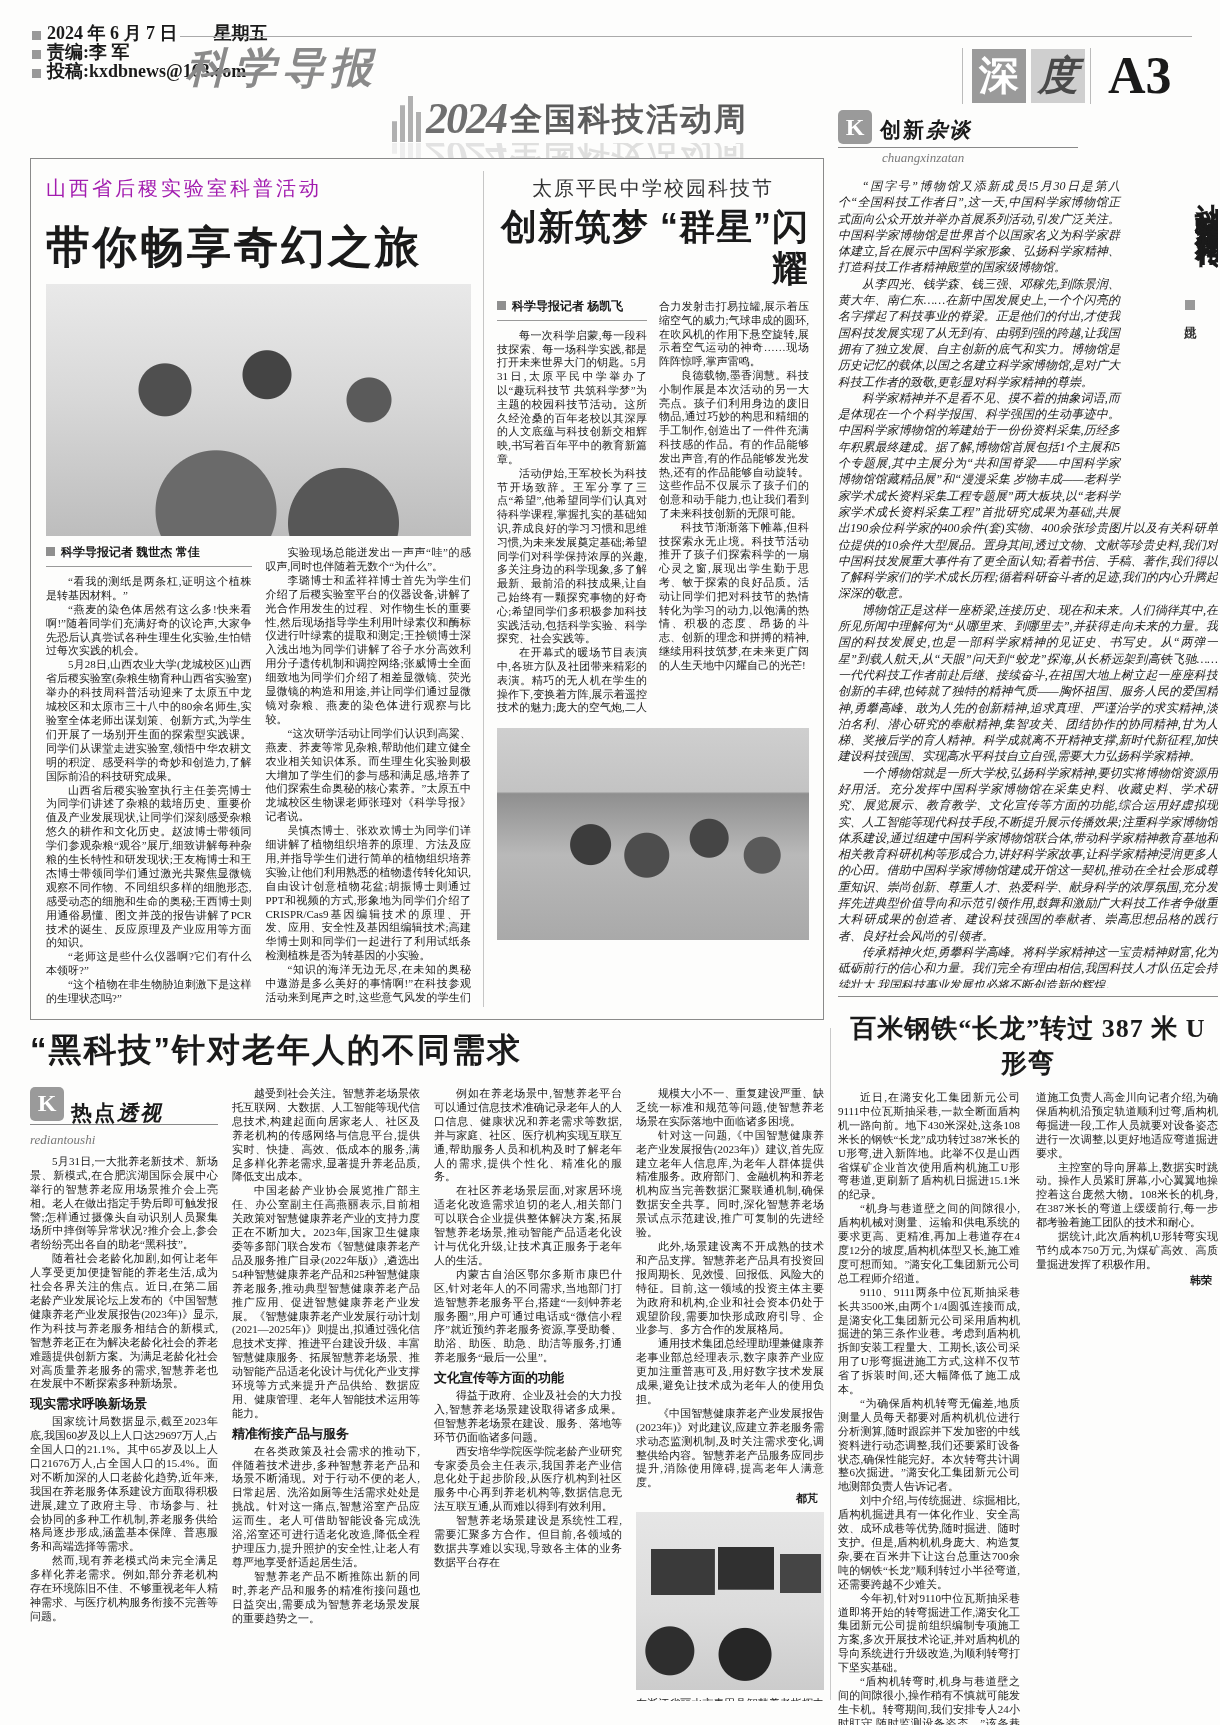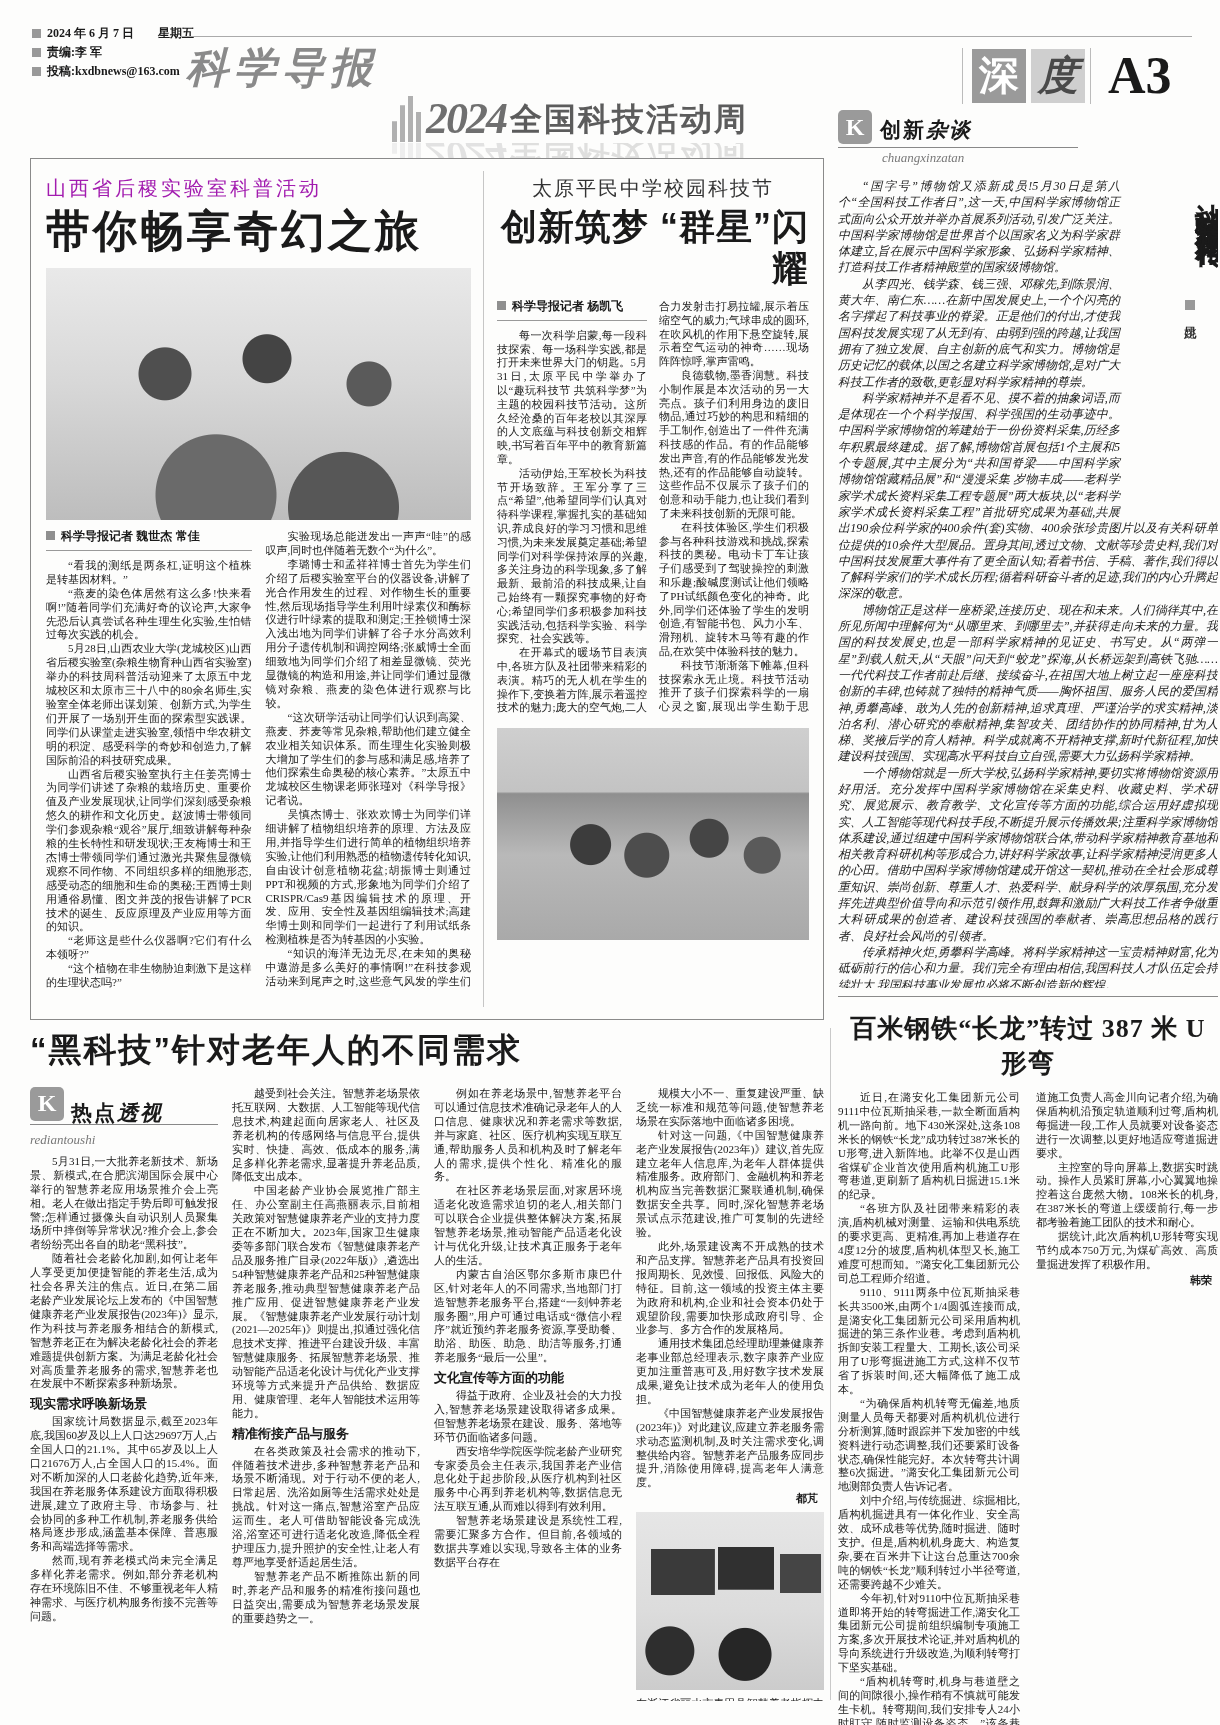--- a/index.html
+++ b/index.html
@@ -1,19 +1,19 @@
 <!DOCTYPE html>
 <html><head>
 <meta charset="utf-8">
 <style>
   html,body{margin:0;padding:0;background:#e9e9e9;}
   .page{position:relative;width:1220px;height:1725px;background:#fdfdfc;margin:0 auto;
         font-family:"Liberation Serif",serif;color:#1a1a1a;overflow:hidden;}
   
-  .mast-info{position:absolute;left:32px;top:24px;font-size:12px;font-weight:600;line-height:19px;}
+  .mast-info{position:absolute;left:32px;top:24px;font-size:18px;font-weight:600;line-height:19px;}
   .mast-info div::before{content:"";display:inline-block;width:9px;height:9px;background:#999;margin-right:6px;vertical-align:-1px;}
   .top-rule{position:absolute;left:180px;top:36px;width:1012px;height:1px;background:#aaa;}
   .paper-logo{position:absolute;left:186px;top:40px;font-size:42px;font-weight:bold;font-style:italic;
               color:#8a8a8a;letter-spacing:6px;font-family:"Liberation Serif",serif;}
   .sec-area{position:absolute;left:962px;top:46px;display:flex;align-items:center;gap:5px;}
   .sec-vline{width:1px;height:56px;background:#bbb;margin-right:4px;}
   .sec-box{width:54px;height:54px;display:flex;align-items:center;justify-content:center;
            font-size:40px;font-weight:bold;font-family:"Liberation Serif",serif;}
   .sec-box.b1{background:#9a9a9a;color:#fff;}
   .sec-box.b2{background:#cfcfcf;color:#4a4a4a;font-style:italic;}
@@ -25,21 +25,21 @@
         clip-path:polygon(0 100%,0 55%,20% 55%,20% 20%,45% 20%,45% 0,70% 0,70% 35%,100% 35%,100% 100%);}
   .banner-year{font-size:44px;font-weight:bold;font-style:italic;color:#6f6f6f;line-height:44px;letter-spacing:-2px;}
   .banner-title{font-size:32px;font-weight:bold;color:#5c5c5c;font-family:"Liberation Sans",sans-serif;letter-spacing:2px;line-height:40px;}
   .banner-mirror{transform:scaleY(-1);opacity:.18;height:26px;overflow:hidden;margin-top:1px;}
   
   .main-box{position:absolute;left:30px;top:158px;width:792px;height:860px;border:1px solid #8a8a8a;background:#fdfdfc;}
   .divider-v{position:absolute;left:452px;top:12px;bottom:12px;width:1px;background:#c6c6c6;}
   .art-left{position:absolute;left:15px;top:16px;width:425px;}
   .art-mid{position:absolute;left:466px;top:16px;width:312px;}
   .kicker{font-size:20px;color:#a21caf;letter-spacing:3px;font-family:"Liberation Sans",sans-serif;}
-  .hl-left{font-size:44px;font-weight:bold;letter-spacing:3px;font-family:"Liberation Sans",sans-serif;line-height:50px;margin-top:4px;}
+  .hl-left{font-size:44px;font-weight:bold;letter-spacing:3px;font-family:"Liberation Sans",sans-serif;line-height:50px;margin-top:20px;}
   .hl-mid{font-size:36px;font-weight:bold;letter-spacing:1px;font-family:"Liberation Sans",sans-serif;line-height:42px;margin-top:4px;text-align:right;}
   .kicker-mid{font-size:20px;color:#333;letter-spacing:2px;font-family:"Liberation Sans",sans-serif;text-align:center;}
   .photo{background:
       radial-gradient(circle at 28% 42%,#4f4f4f 0 26px,rgba(0,0,0,0) 27px),
       radial-gradient(circle at 52% 36%,#444 0 24px,rgba(0,0,0,0) 25px),
       radial-gradient(circle at 76% 46%,#5a5a5a 0 22px,rgba(0,0,0,0) 23px),
       radial-gradient(circle at 40% 90%,#6a6a6a 0 60px,rgba(0,0,0,0) 61px),
       radial-gradient(circle at 70% 95%,#575757 0 55px,rgba(0,0,0,0) 56px),
       linear-gradient(180deg,#e9e9e9 0%,#d8d8d8 45%,#bdbdbd 100%);}
   .photo1{width:425px;height:252px;margin-top:12px;}
@@ -158,21 +158,20 @@
       <div class="kicker-mid">太原平民中学校园科技节</div>
       <div class="hl-mid">创新筑梦 “群星”闪耀</div>
       <div class="cols cols-mid">
         <div class="byline">科学导报记者 杨凯飞</div>
         <hr class="byline-rule">
         <div class="list">
             <p>每一次科学启蒙,每一段科技探索、每一场科学实践,都是打开未来世界大门的钥匙。5月31日,太原平民中学举办了以“趣玩科技节 共筑科学梦”为主题的校园科技节活动。这所久经沧桑的百年老校以其深厚的人文底蕴与科技创新交相辉映,书写着百年平中的教育新篇章。</p>
             <p>活动伊始,王军校长为科技节开场致辞。王军分享了三点“希望”,他希望同学们认真对待科学课程,掌握扎实的基础知识,养成良好的学习习惯和思维习惯,为未来发展奠定基础;希望同学们对科学保持浓厚的兴趣,多关注身边的科学现象,多了解最新、最前沿的科技成果,让自己始终有一颗探究事物的好奇心;希望同学们多积极参加科技实践活动,包括科学实验、科学探究、社会实践等。</p>
             <p>在开幕式的暖场节目表演中,各班方队及社团带来精彩的表演。精巧的无人机在学生的操作下,变换着方阵,展示着遥控技术的魅力;庞大的空气炮,二人合力发射击打易拉罐,展示着压缩空气的威力;气球串成的圆环,在吹风机的作用下悬空旋转,展示着空气运动的神奇……现场阵阵惊呼,掌声雷鸣。</p>
             <p>良德载物,墨香润慧。科技小制作展是本次活动的另一大亮点。孩子们利用身边的废旧物品,通过巧妙的构思和精细的手工制作,创造出了一件件充满科技感的作品。有的作品能够发出声音,有的作品能够发光发热,还有的作品能够自动旋转。这些作品不仅展示了孩子们的创意和动手能力,也让我们看到了未来科技创新的无限可能。</p>
-            <p>在科技体验区,学生们积极参与各种科技游戏和挑战,探索科技的奥秘。电动卡丁车让孩子们感受到了驾驶操控的刺激和乐趣;酸碱度测试让他们领略了PH试纸颜色变化的神奇。此外,同学们还体验了学生的发明创造,有智能书包、风力小车、滑翔机、旋转木马等有趣的作品,在欢笑中体验科技的魅力。</p>
             <p>科技节渐渐落下帷幕,但科技探索永无止境。科技节活动推开了孩子们探索科学的一扇心灵之窗,展现出学生勤于思考、敏于探索的良好品质。活动让同学们把对科技节的热情转化为学习的动力,以饱满的热情、积极的态度、昂扬的斗志、创新的理念和拼搏的精神,继续用科技筑梦,在未来更广阔的人生天地中闪耀自己的光芒!</p>
           </div>
       </div>
       <div class="photo photo2"></div>
     </div>
   </div>
 
   <div class="side">
     <div class="logo-row">
       <div class="k-box">K</div>
@@ -195,21 +194,21 @@
         </div>
     </div>
 
     <hr class="side-rule">
 
     <div>
       <div class="hl-steel">百米钢铁“长龙”转过 387 米 U 形弯</div>
       <div class="cols cols-steel">
         <div class="list">
             <p>近日,在潞安化工集团新元公司9111中位瓦斯抽采巷,一款全断面盾构机一路向前。地下430米深处,这条108米长的钢铁“长龙”成功转过387米长的U形弯,进入新阵地。此举不仅是山西省煤矿企业首次使用盾构机施工U形弯巷道,更刷新了盾构机日掘进15.1米的纪录。</p>
-            <p>“各班方队及社团带来精彩的表演,盾构机械对测量、运输和供电系统的要求更高、更精准,再加上巷道存在4度12分的坡度,盾构机体型又长,施工难度可想而知。”潞安化工集团新元公司总工程师介绍道。</p>
+            <p>“机身与巷道壁之间的间隙很小,盾构机械对测量、运输和供电系统的要求更高、更精准,再加上巷道存在4度12分的坡度,盾构机体型又长,施工难度可想而知。”潞安化工集团新元公司总工程师介绍道。</p>
             <p>9110、9111两条中位瓦斯抽采巷长共3500米,由两个1/4圆弧连接而成,是潞安化工集团新元公司采用盾构机掘进的第三条作业巷。考虑到盾构机拆卸安装工程量大、工期长,该公司采用了U形弯掘进施工方式,这样不仅节省了拆装时间,还大幅降低了施工成本。</p>
             <p>“为确保盾构机转弯无偏差,地质测量人员每天都要对盾构机机位进行分析测算,随时跟踪并下发加密的中线资料进行动态调整,我们还要紧盯设备状态,确保性能完好。本次转弯共计调整6次掘进。”潞安化工集团新元公司地测部负责人告诉记者。</p>
             <p>刘中介绍,与传统掘进、综掘相比,盾构机掘进具有一体化作业、安全高效、成环成巷等优势,随时掘进、随时支护。但是,盾构机机身庞大、构造复杂,要在百米井下让这台总重达700余吨的钢铁“长龙”顺利转过小半径弯道,还需要跨越不少难关。</p>
             <p>今年初,针对9110中位瓦斯抽采巷道即将开始的转弯掘进工作,潞安化工集团新元公司提前组织编制专项施工方案,多次开展技术论证,并对盾构机的导向系统进行升级改造,为顺利转弯打下坚实基础。</p>
             <p>“盾构机转弯时,机身与巷道壁之间的间隙很小,操作稍有不慎就可能发生卡机。转弯期间,我们安排专人24小时盯守,随时监测设备姿态。”该条巷道施工负责人高金川向记者介绍,为确保盾构机沿预定轨道顺利过弯,盾构机每掘进一段,工作人员就要对设备姿态进行一次调整,以更好地适应弯道掘进要求。</p>
             <p>主控室的导向屏幕上,数据实时跳动。操作人员紧盯屏幕,小心翼翼地操控着这台庞然大物。108米长的机身,在387米长的弯道上缓缓前行,每一步都考验着施工团队的技术和耐心。</p>
             <p>据统计,此次盾构机U形转弯实现节约成本750万元,为煤矿高效、高质量掘进发挥了积极作用。</p>
           </div>
         <div class="author-right">韩荣</div>
       </div>

